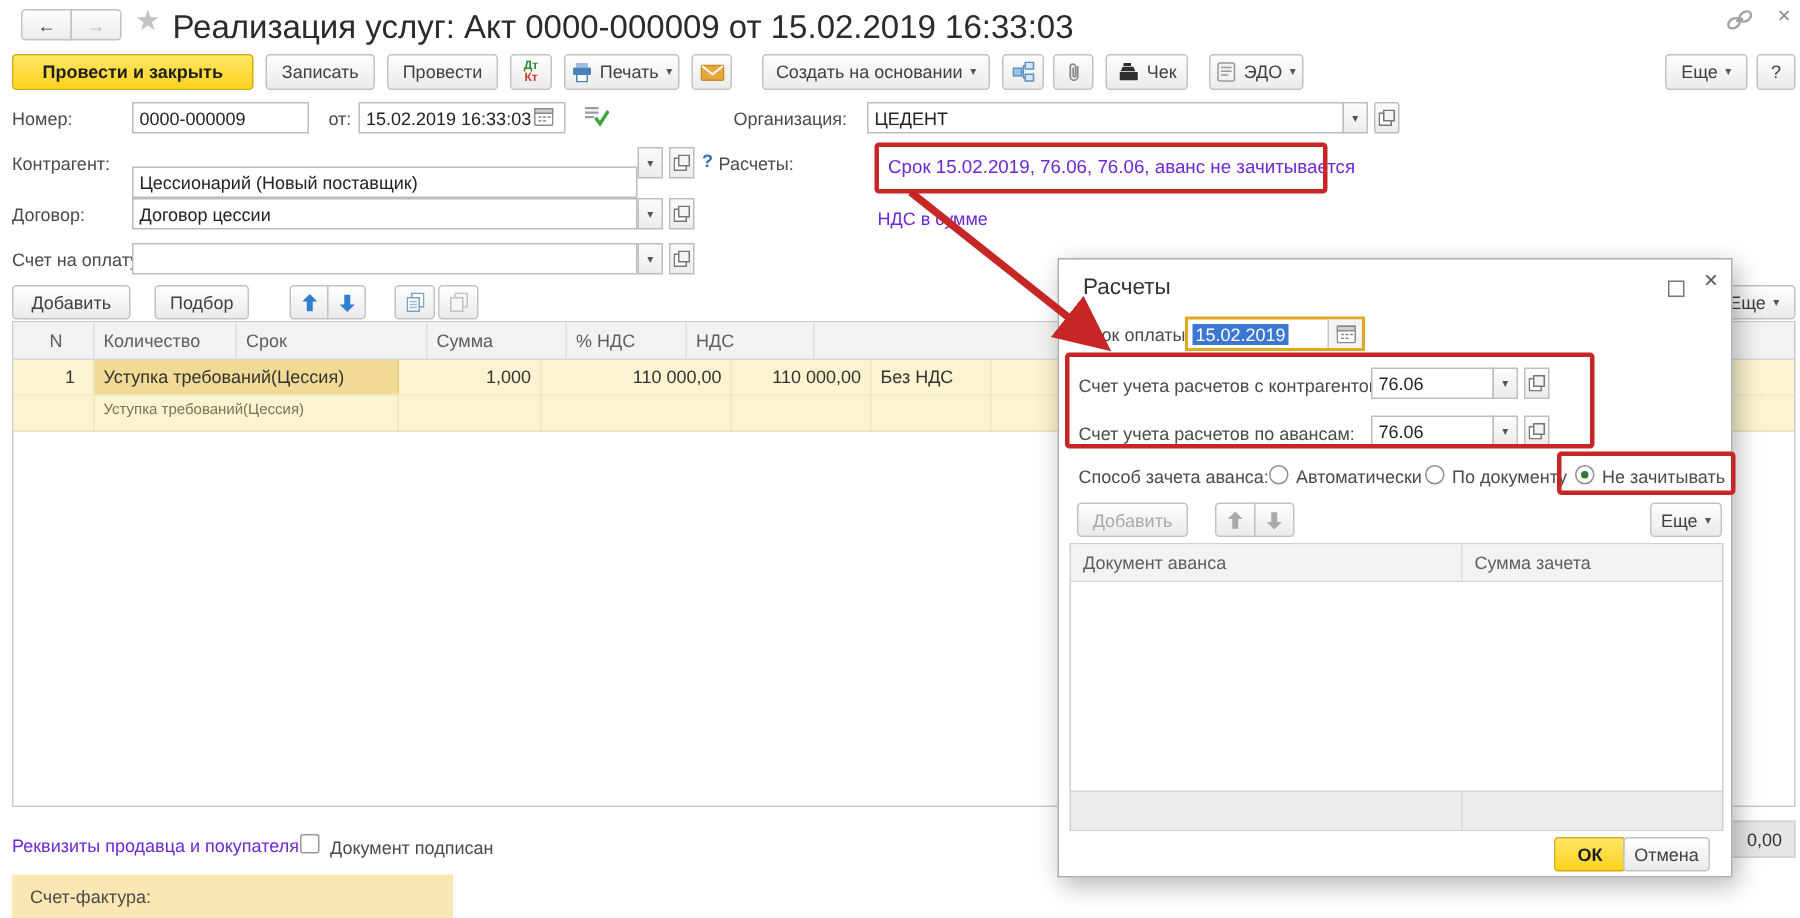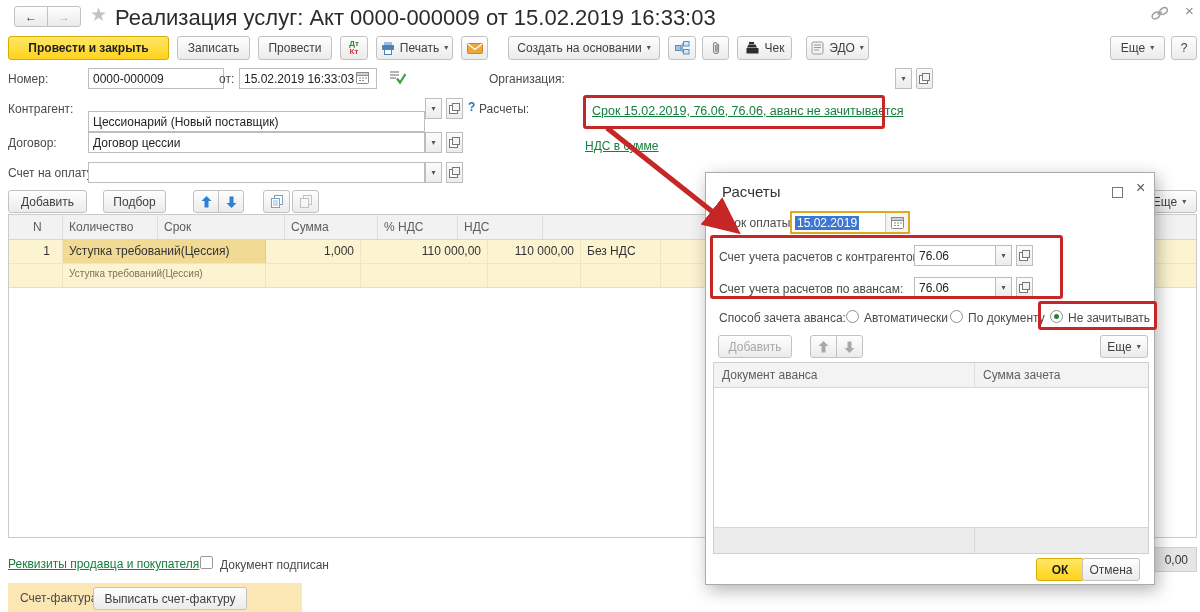--- a/index.html
+++ b/index.html
@@ -1,19 +1,19 @@
 <!DOCTYPE html>
 <html><head>
 <meta charset="utf-8">
 <style>
   html,body{margin:0;padding:0;background:#fff;}
   .screen{position:relative;width:1200px;height:612px;background:#fff;overflow:hidden;
           font-family:"Liberation Sans","DejaVu Sans",sans-serif;font-size:12px;color:#444;}
   .label{position:absolute;font-size:12px;color:#4a4a4a;white-space:nowrap;line-height:14px;}
-  .link{position:absolute;font-size:12px;color:#15803d;text-decoration:underline;white-space:nowrap;cursor:pointer;}
+  .link{position:absolute;font-size:12px;color:#6d28d9;white-space:nowrap;cursor:pointer;}
   .btn{position:absolute;display:flex;align-items:center;justify-content:center;gap:5px;height:24px;
        border:1px solid #c2c2c2;border-radius:3px;background:linear-gradient(#fefefe,#ebebeb);
        color:#3f3f3f;font-size:12px;padding:0 9px;box-sizing:border-box;white-space:nowrap;cursor:pointer;}
   .btn.sm{height:23px;}
   .btn.yellow{background:linear-gradient(#ffe766,#ffd21e);border-color:#d8ac00;font-weight:bold;color:#1e1e1e;}
   .btn.disabled{color:#a9a9a9;}
   .caret{font-size:8px;color:#555;line-height:8px;}
   .field{position:absolute;height:21px;border:1px solid #bdbdbd;background:#fff;box-sizing:border-box;
          font-size:12px;color:#222;display:flex;align-items:center;padding:0 4px;white-space:nowrap;overflow:hidden;}
   .fbtn{position:absolute;height:21px;width:17px;border:1px solid #bdbdbd;background:linear-gradient(#fcfcfc,#ececec);
@@ -146,38 +146,41 @@
   </div>
   <div class="btn" style="left:1110px;top:36px;width:55px;">
       <span>Еще</span>
       <span class="caret">▾</span>
     </div>
   <div class="btn" style="left:1171px;top:36px;width:26px;padding:0;">
       <span>?</span>
     </div>
 
   <div class="label" style="left:8px;top:72px;">Номер:</div>
-  <div class="field" style="left:88px;top:68px;width:136px;">
+  <div class="field" style="left:88px;top:68px;width:118px;">
       <span>0000-000009</span>
     </div>
   <div class="label" style="left:219px;top:72px;">от:</div>
   <div class="field" style="left:239px;top:68px;width:138px;padding-right:22px;">
       <span>15.02.2019 16:33:03</span>
     </div>
   <div style="position:absolute;left:356px;top:71px;"><svg width="13" height="13" viewBox="0 0 13 13">
         <rect x="0.5" y="1.5" width="12" height="11" rx="1" fill="#fff" stroke="#8a8a8a"></rect>
         <rect x="0.5" y="1.5" width="12" height="3" fill="#cfcfcf" stroke="#8a8a8a"></rect>
         <path d="M3 7 h2 M6 7 h2 M9 7 h2 M3 9.5 h2 M6 9.5 h2" stroke="#8a8a8a"></path>
       </svg></div>
   <div style="position:absolute;left:389px;top:69px;"><svg width="17" height="16" viewBox="0 0 17 16">
         <path d="M1 3 h9 M1 6 h9 M1 9 h6" stroke="#9a9a9a" stroke-width="1.5"></path>
         <path d="M8 9.5 l3 4 l5.5 -8.5" stroke="#3da33d" stroke-width="2.2" fill="none"></path>
       </svg></div>
 
   <div class="label" style="left:489px;top:72px;">Организация:</div>
+  <div class="field" style="left:578px;top:68px;width:318px;">
+      <span>ЦЕДЕНТ</span>
+    </div>
   <div class="fbtn" style="left:895px;top:68px;">
       <span class="caret">▾</span>
     </div>
   <div class="fbtn" style="left:916px;top:68px;border-radius:2px;">
       <svg width="11" height="11" viewBox="0 0 11 11">
         <rect x="0.5" y="2.5" width="8" height="8" fill="#fff" stroke="#777"></rect>
         <rect x="3.5" y="0.5" width="7" height="7" fill="#f4f4f4" stroke="#777"></rect>
       </svg>
     </div>
 
@@ -295,23 +298,20 @@
 
   <div class="totals">
       <span>0,00</span>
     </div>
 
   <div class="link" style="left:8px;top:557px;">Реквизиты продавца и покупателя</div>
   <div class="checkbox" style="left:200px;top:556px;"></div>
   <div class="label" style="left:220px;top:558px;">Документ подписан</div>
   <div style="position:absolute;left:8px;top:583px;width:294px;height:29px;background:#fbe7b3;"></div>
   <div class="label" style="left:20px;top:591px;">Счет-фактура:</div>
-  <div class="btn sm" style="left:93px;top:587px;width:154px;">
-      <span>Выписать счет-фактуру</span>
-    </div>
 
   <div class="dialog">
     <div style="position:absolute;left:16px;top:10px;font-size:15px;color:#333;">Расчеты</div>
     <span style="position:absolute;left:406px;top:14px;width:9px;height:9px;border:1px solid #777;display:block;"></span>
     <span class="winbtn" style="left:430px;top:6px;font-size:16px;color:#555;">×</span>
 
     <div class="dlabel" style="left:13px;top:43px;">Срок оплаты:</div>
     <div style="position:absolute;left:84px;top:38px;width:120px;height:23px;border:2px solid #dfa81f;box-sizing:border-box;display:flex;background:#fff;">
       <div style="flex:1;display:flex;align-items:center;padding:0 3px;">
         <span style="background:#3c77d4;color:#fff;font-size:12px;padding:0 2px;">15.02.2019</span>

